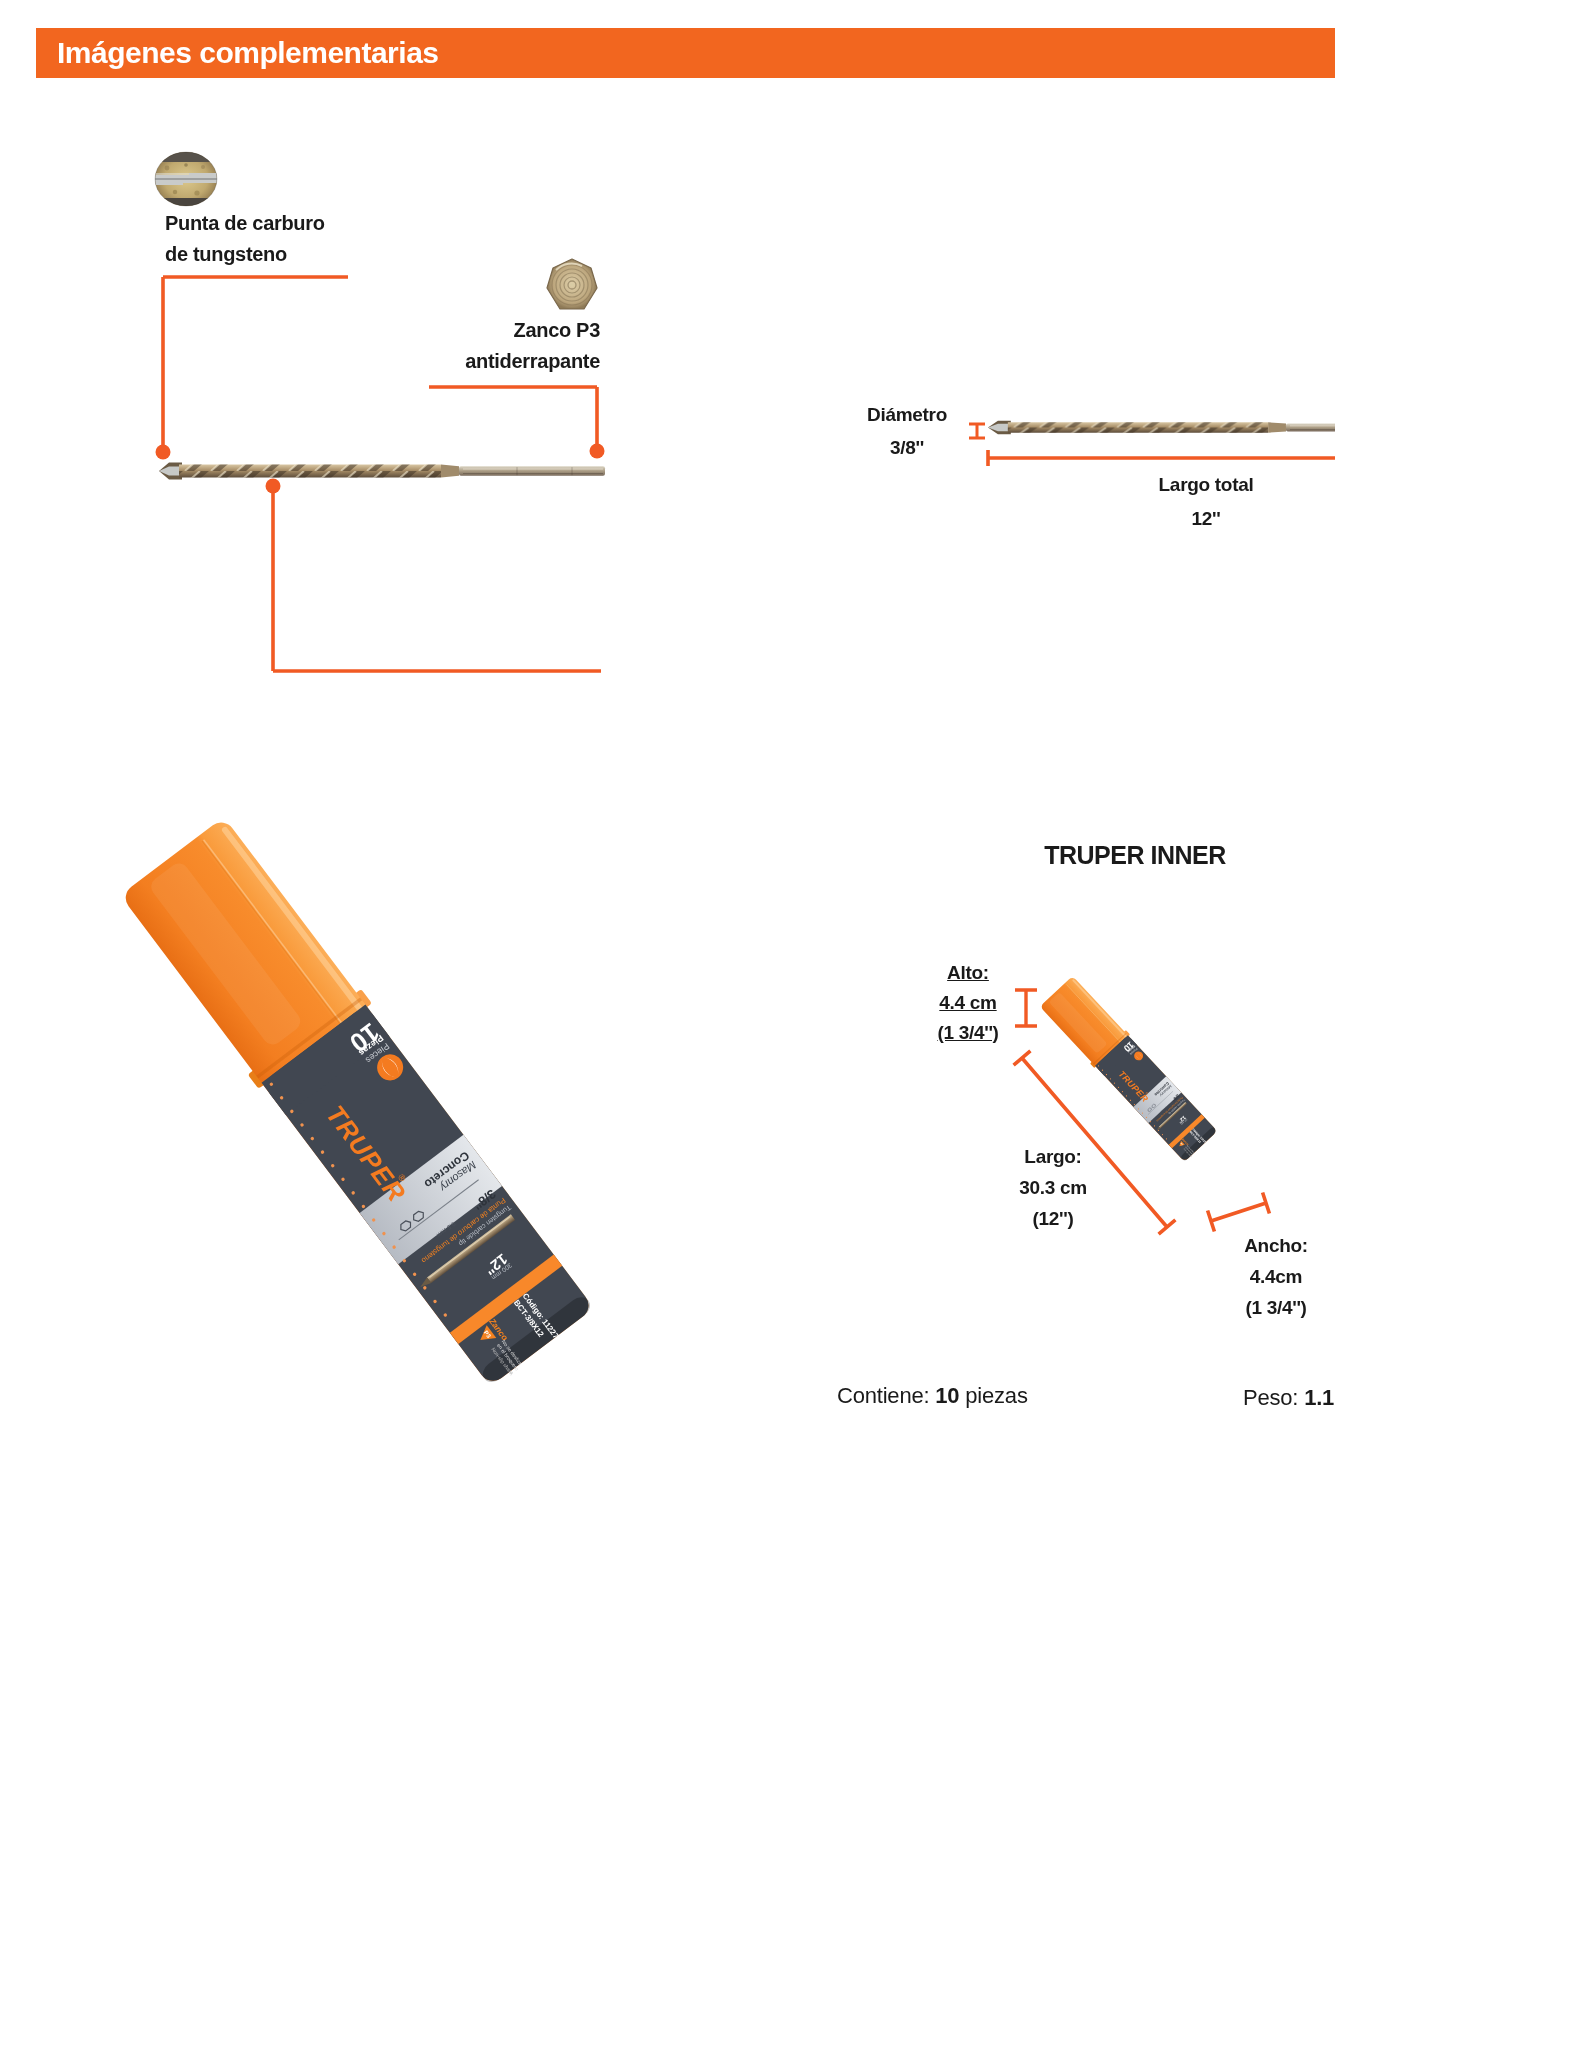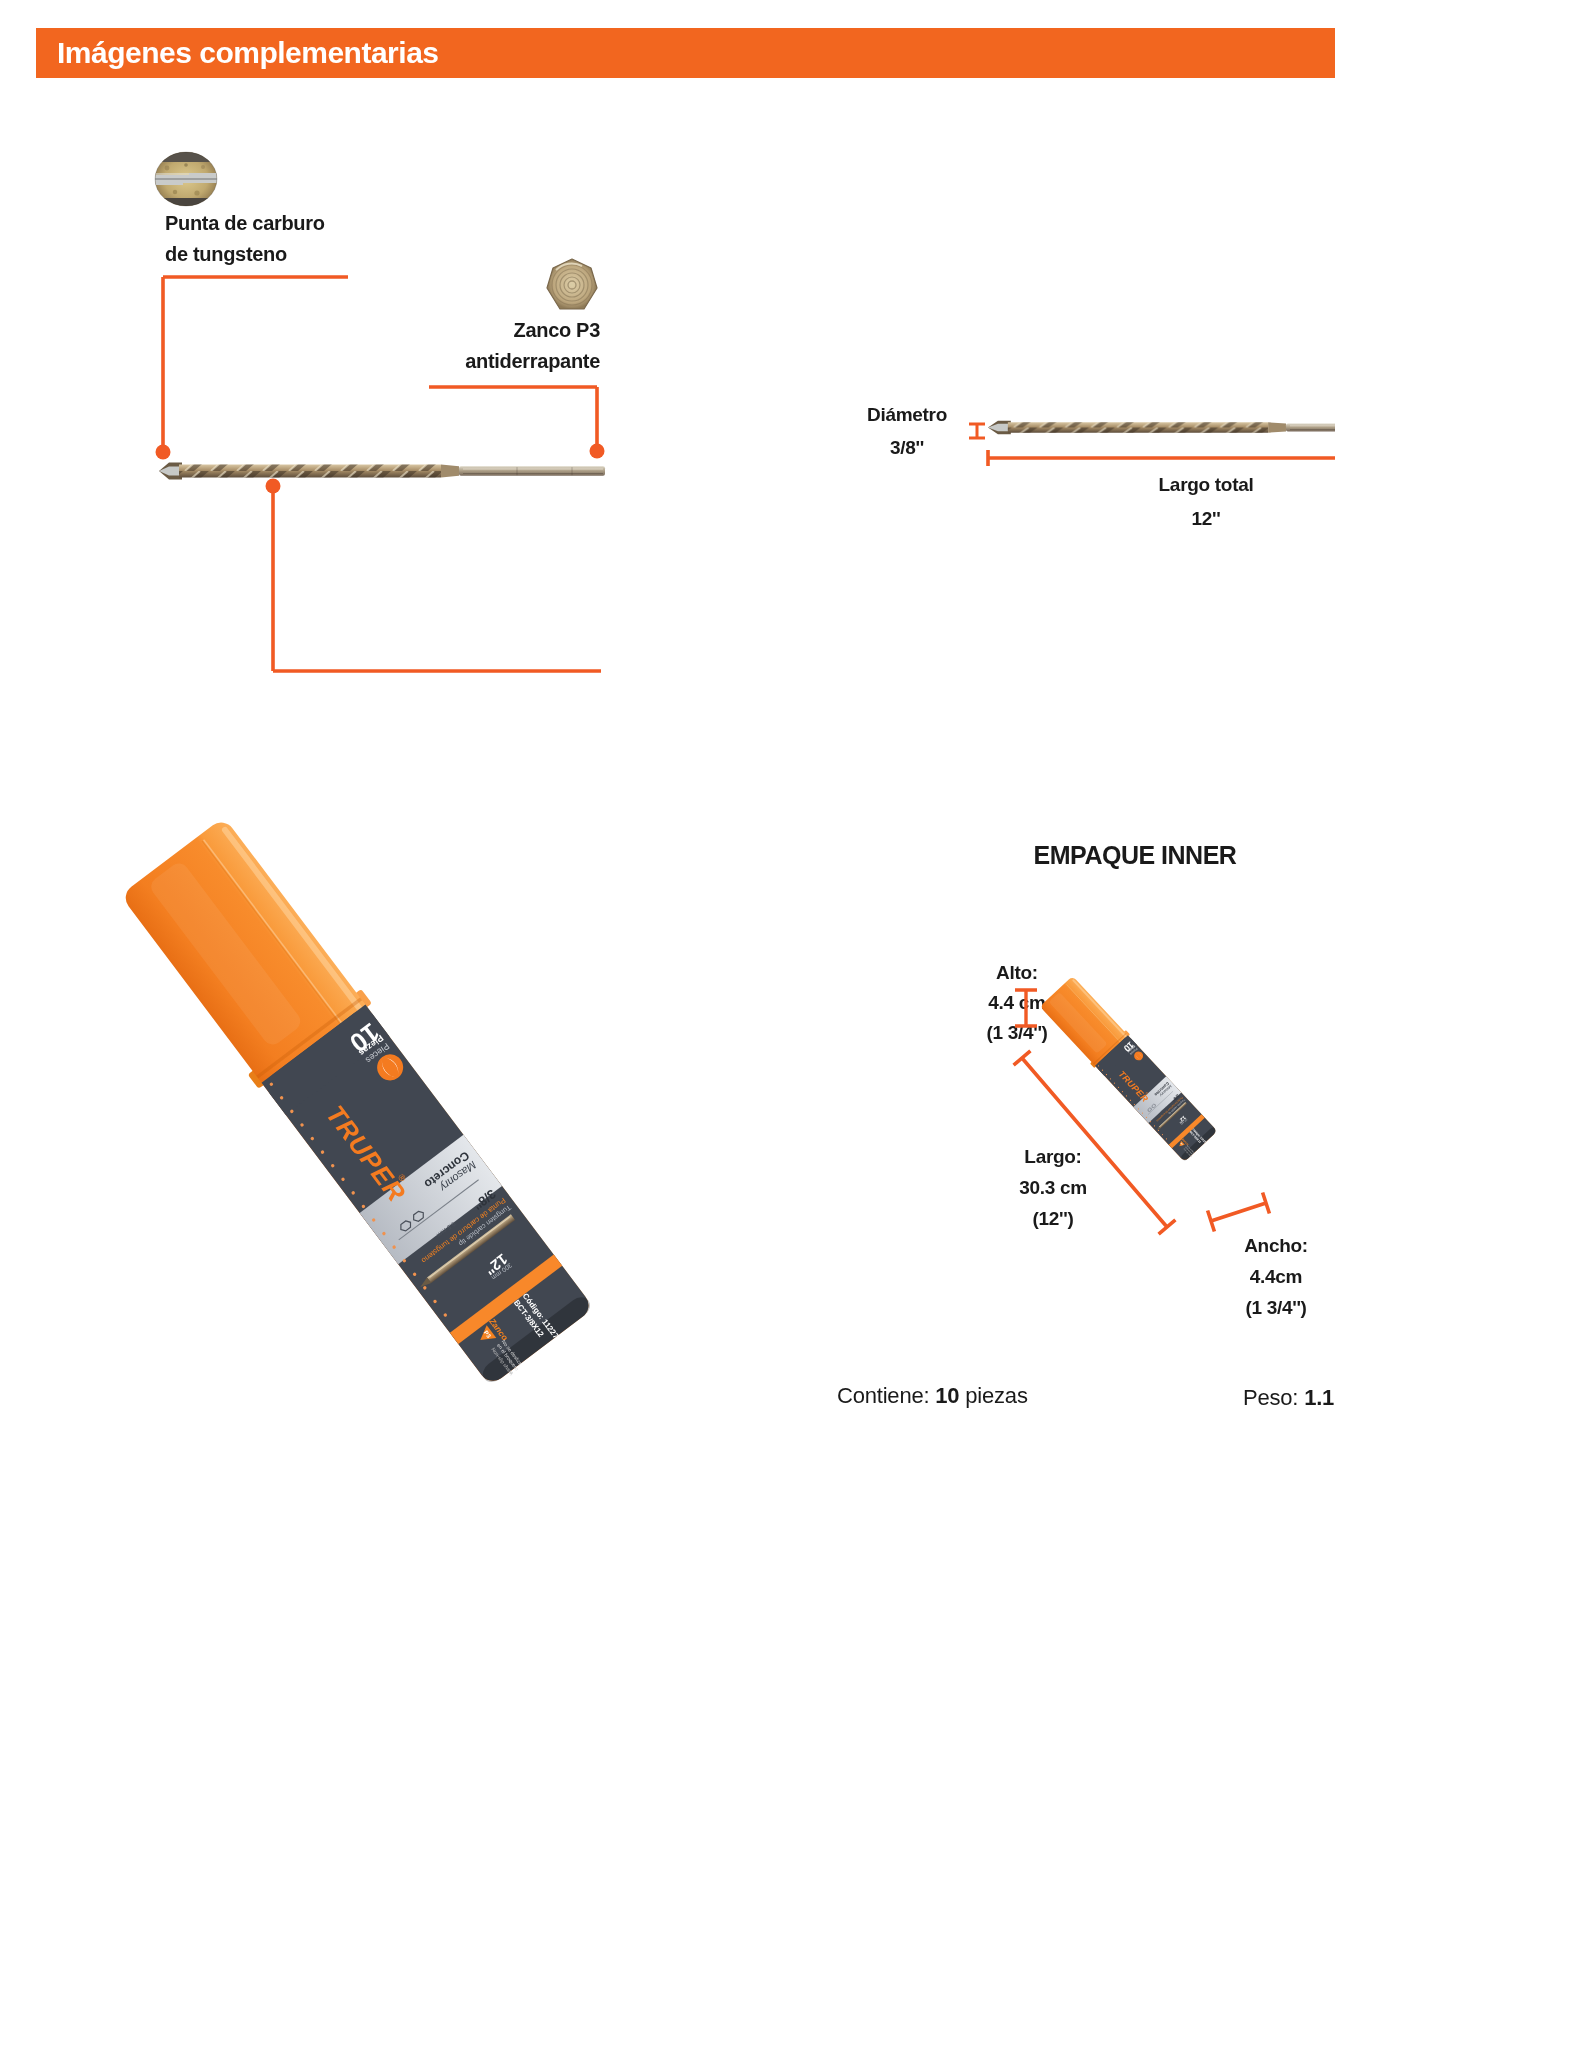--- a/index.html
+++ b/index.html
@@ -221,23 +221,23 @@
     <text x="562" y="31" font-size="8" font-weight="bold" fill="#FFFFFF">BCT-3/8X12</text>
     <text x="562" y="62" font-size="8.5" font-weight="bold" font-style="italic" fill="#F5821F">Zanco</text>
     <path d="M564,66 L580,66 L572,80 Z" fill="#F5821F"></path>
     <text x="568" y="73" font-size="6" font-weight="bold" fill="#FFFFFF">P3</text>
     <text x="586" y="64" font-size="5" fill="#DDDDDD">No se desliza</text>
     <text x="586" y="70" font-size="5" fill="#DDDDDD">en el broquero</text>
     <text x="586" y="77" font-size="5" fill="#BBBBBB">Non-slip shank</text>
   </g>
     </svg>
 
-  <div class="abs empaque-title" style="left:1030px;top:841px;width:210px;">EMPAQUE INNER</div>
-
-  <div class="abs dim-label" style="left:957px;top:958px;width:120px;line-height:30px;">Alto:
+  <div class="abs empaque-title" style="left:1030px;top:841px;width:210px;">TRUPER INNER</div>
+
+  <div class="abs dim-label" style="left:908px;top:958px;width:120px;line-height:30px;text-decoration:underline;">Alto:
 4.4 cm
 (1 3/4'')</div>
 
   <svg id="inner-box" class="abs" style="left:1035px;top:945px;" width="260" height="260" viewBox="0 0 260 260">
   <defs>
     <linearGradient id="ibbody" x1="0" y1="0" x2="0" y2="1">
       <stop offset="0" stop-color="#FCAE58"></stop>
           <stop offset="0.22" stop-color="#F99B3C"></stop>
       <stop offset="0.27" stop-color="#F88C2C"></stop>
           <stop offset="0.8" stop-color="#F37E20"></stop>

